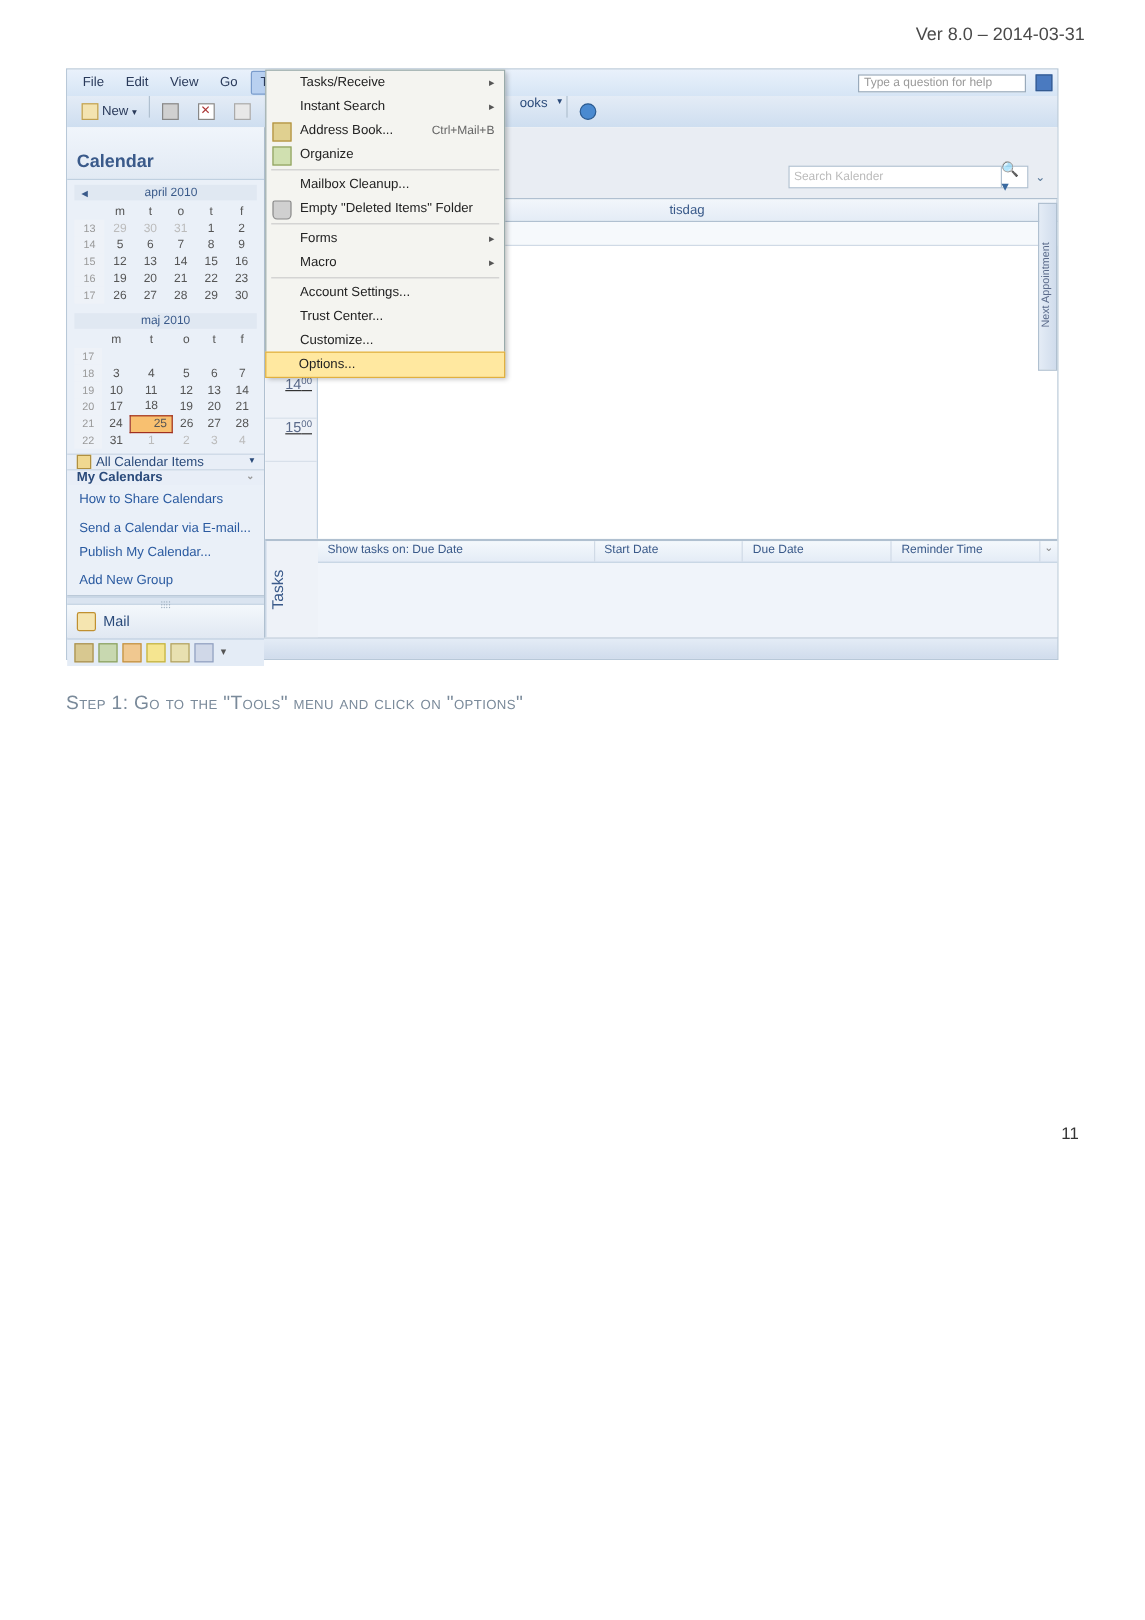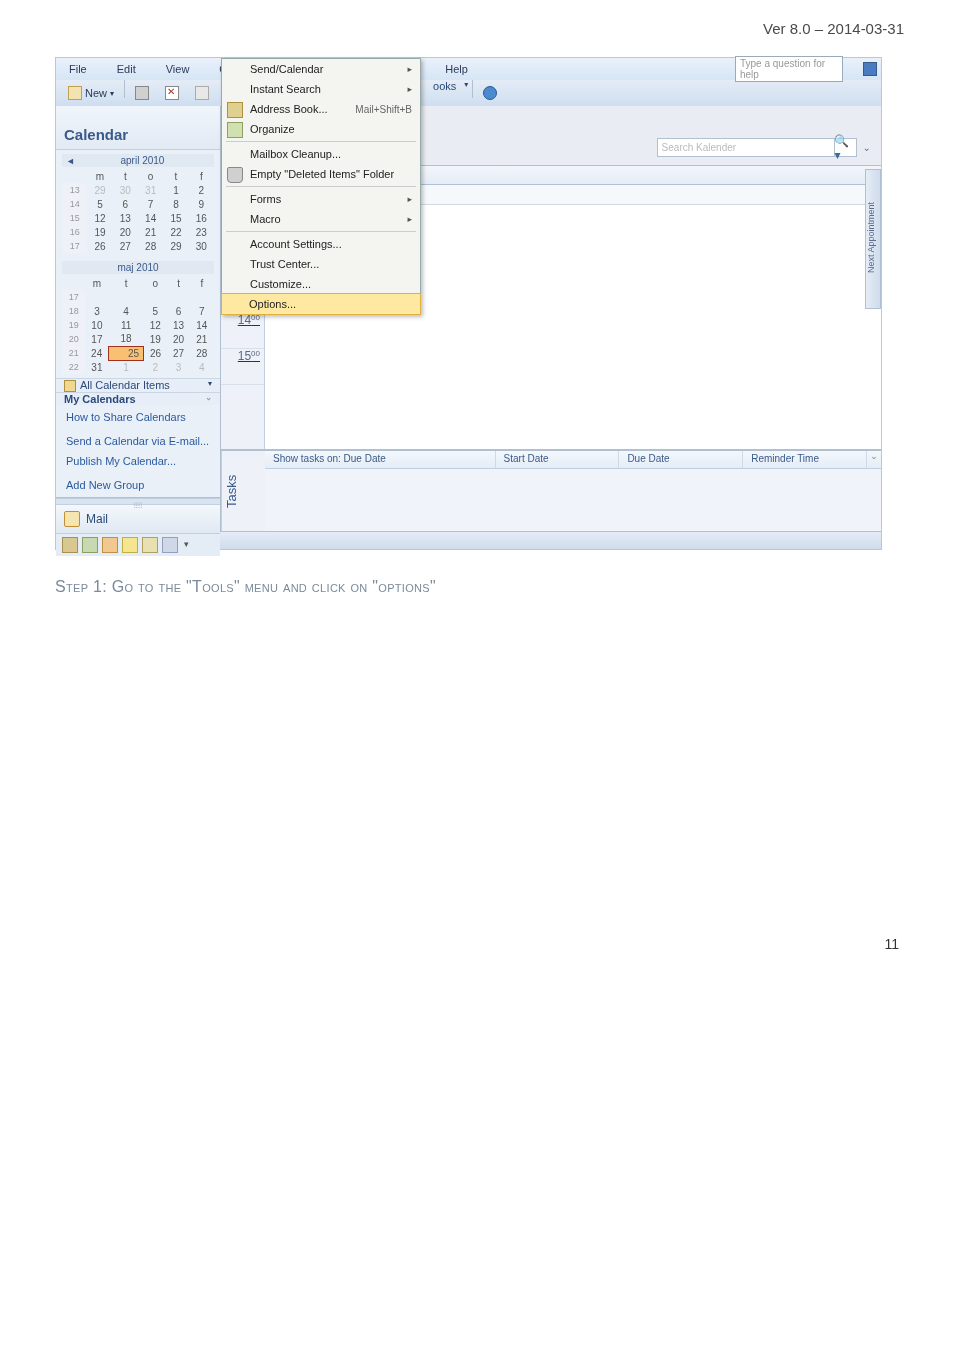--- a/index.html
+++ b/index.html
@@ -24,40 +24,40 @@
     position: relative;
     font-size: 11px;
   }
   
   .menubar {
     display: flex;
     align-items: center;
     background: linear-gradient(#e9f1fb, #d6e5f5);
     height: 22px;
     padding-left: 6px;
-    gap: 16px;
+    gap: 4px;
   }
   .menubar .mi {
     padding: 3px 7px;
     color: #2a3a5a;
     cursor: default;
   }
   .menubar .mi.active {
     background: #b8d0f0;
     border: 1px solid #7a9ccc;
     border-radius: 2px;
   }
   .help-box {
     margin-left: auto;
     background: #fff;
     border: 1px solid #9ab;
     font-size: 10px;
     color: #999;
     padding: 1px 4px;
-    width: 108px;
+    width: 140px;
     margin-right: 4px;
   }
   .help-dd {
     width: 14px; height: 14px;
     background: #4a7ac0;
     margin-right: 4px;
     border: 1px solid #345a90;
   }
   
   .toolbar {
@@ -596,20 +596,21 @@
       <div class="cal-header">
         <span class="cal-title">naj 2010</span>
         <div class="search-box">
           <span>Search Kalender</span>
           <span class="mag">🔍 ▾</span>
         </div>
         <span style="margin-left:6px;font-size:10px;color:#5a7a9a;">⌄</span>
       </div>
       <div class="day-header">
         <div style="width:44px;border-right:1px solid #d0dae6;"></div>
+        <div class="dh-cell">tisdag</div>
       </div>
       <div style="height:20px;background:#f6f9fc;border-bottom:1px solid #d0dae6;display:flex;">
         <div style="width:44px;border-right:1px solid #c0d0e0;"></div>
         <div style="flex:1;"></div>
         <span style="width:14px;text-align:center;font-size:8px;color:#888;">▲</span>
       </div>
       <div class="time-grid">
         <div class="time-col">
           <div class="trow"><span>11</span><span class="min">00</span></div>
           <div class="trow"><span>12</span><span class="min">00</span></div>
@@ -633,31 +634,31 @@
             <div class="th t3">Due Date</div>
             <div class="th t4">Reminder Time</div>
             <div style="width:14px;text-align:center;font-size:9px;color:#888;">⌄</div>
           </div>
         </div>
       </div>
     </div>
 
     <div class="dropdown">
       <div class="dm">
-          <span>Send/Calendar</span>
+          <span>Tasks/Receive</span>
           <span class="arrow">▸</span>
         </div>
       <div class="dm">
           <span>Instant Search</span>
           <span class="arrow">▸</span>
         </div>
       <div class="dm">
           <span class="ico book"></span>
           <span>Address Book...</span>
-          <span class="shortcut">Mail+Shift+B</span>
+          <span class="shortcut">Ctrl+Mail+B</span>
         </div>
       <div class="dm">
           <span class="ico org"></span>
           <span>Organize</span>
         </div>
       <div class="sep"></div>
       <div class="dm">
           <span>Mailbox Cleanup...</span>
         </div>
       <div class="dm">

